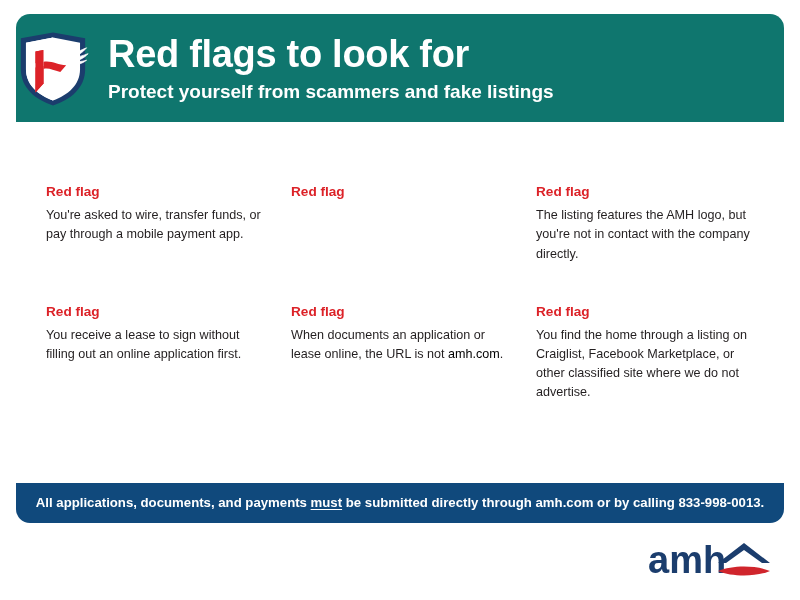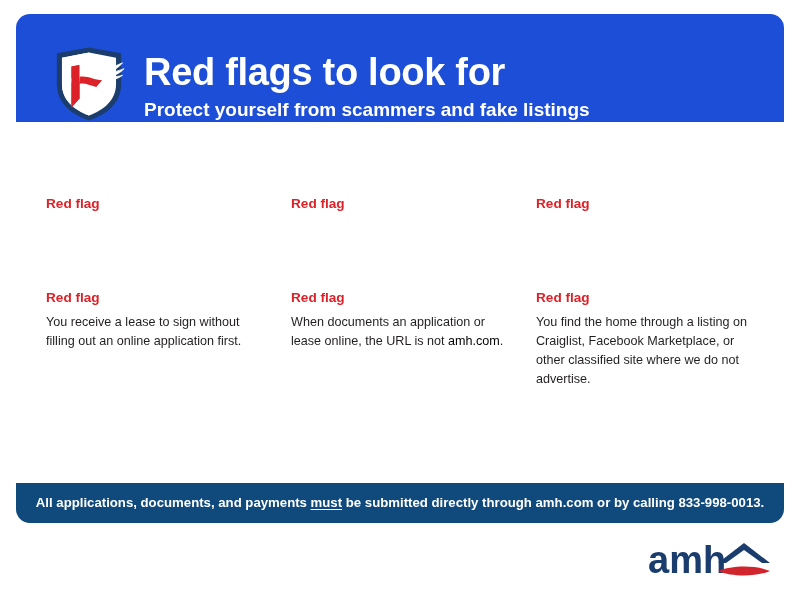--- a/index.html
+++ b/index.html
@@ -15,26 +15,25 @@
     position: relative;
   }
 
   
   .header-banner {
     position: absolute;
     left: 16px;
     top: 14px;
     width: 768px;
     height: 108px;
-    background: #1d4ed8;
+    background: #0f766e;
     border-radius: 14px 14px 0 0;
     display: flex;
-    align-items: flex-end;
+    align-items: center;
     box-sizing: border-box;
-    padding-left: 36px;
   }
   .shield-icon {
     width: 74px;
     height: 76px;
     flex: 0 0 auto;
     margin-right: 18px;
     margin-top: 2px;
   }
   .header-text {
     display: flex;
@@ -56,26 +55,26 @@
     font-weight: bold;
     line-height: 1.2;
     margin-top: 6px;
     white-space: nowrap;
   }
 
   
   .flags-grid {
     position: absolute;
     left: 46px;
-    top: 196px;
+    top: 184px;
     width: 710px;
     display: grid;
     grid-template-columns: 245px 245px 230px;
     grid-template-rows: auto auto;
-    row-gap: 72px;
+    row-gap: 40px;
   }
   .flag-item {
     width: 216px;
   }
   .flag-item.col3 {
     width: 228px;
   }
   .flag-heading {
     color: #dc2228;
     font-size: 13.6px;
@@ -146,28 +145,30 @@
   <div class="header-text">
     <div class="header-title">Red flags to look for</div>
     <div class="header-subtitle">Protect yourself from scammers and fake listings</div>
   </div>
 </div>
 
 <div class="flags-grid">
 
   <div class="flag-item">
     <p class="flag-heading">Red flag</p>
+    <p class="flag-body">You're asked to wire, transfer funds, or pay through a mobile payment app.</p>
   </div>
 
   <div class="flag-item">
     <p class="flag-heading">Red flag</p>
   </div>
 
   <div class="flag-item col3">
     <p class="flag-heading">Red flag</p>
+    <p class="flag-body">The listing features the AMH logo, but you're not in contact with the company directly.</p>
   </div>
 
   <div class="flag-item">
     <p class="flag-heading">Red flag</p>
     <p class="flag-body">You receive a lease to sign without filling out an online application first.</p>
   </div>
 
   <div class="flag-item">
     <p class="flag-heading">Red flag</p>
     <p class="flag-body"><span>When documents an application or lease online, the URL is not </span><span class="link">amh.com</span><span>.</span></p>

